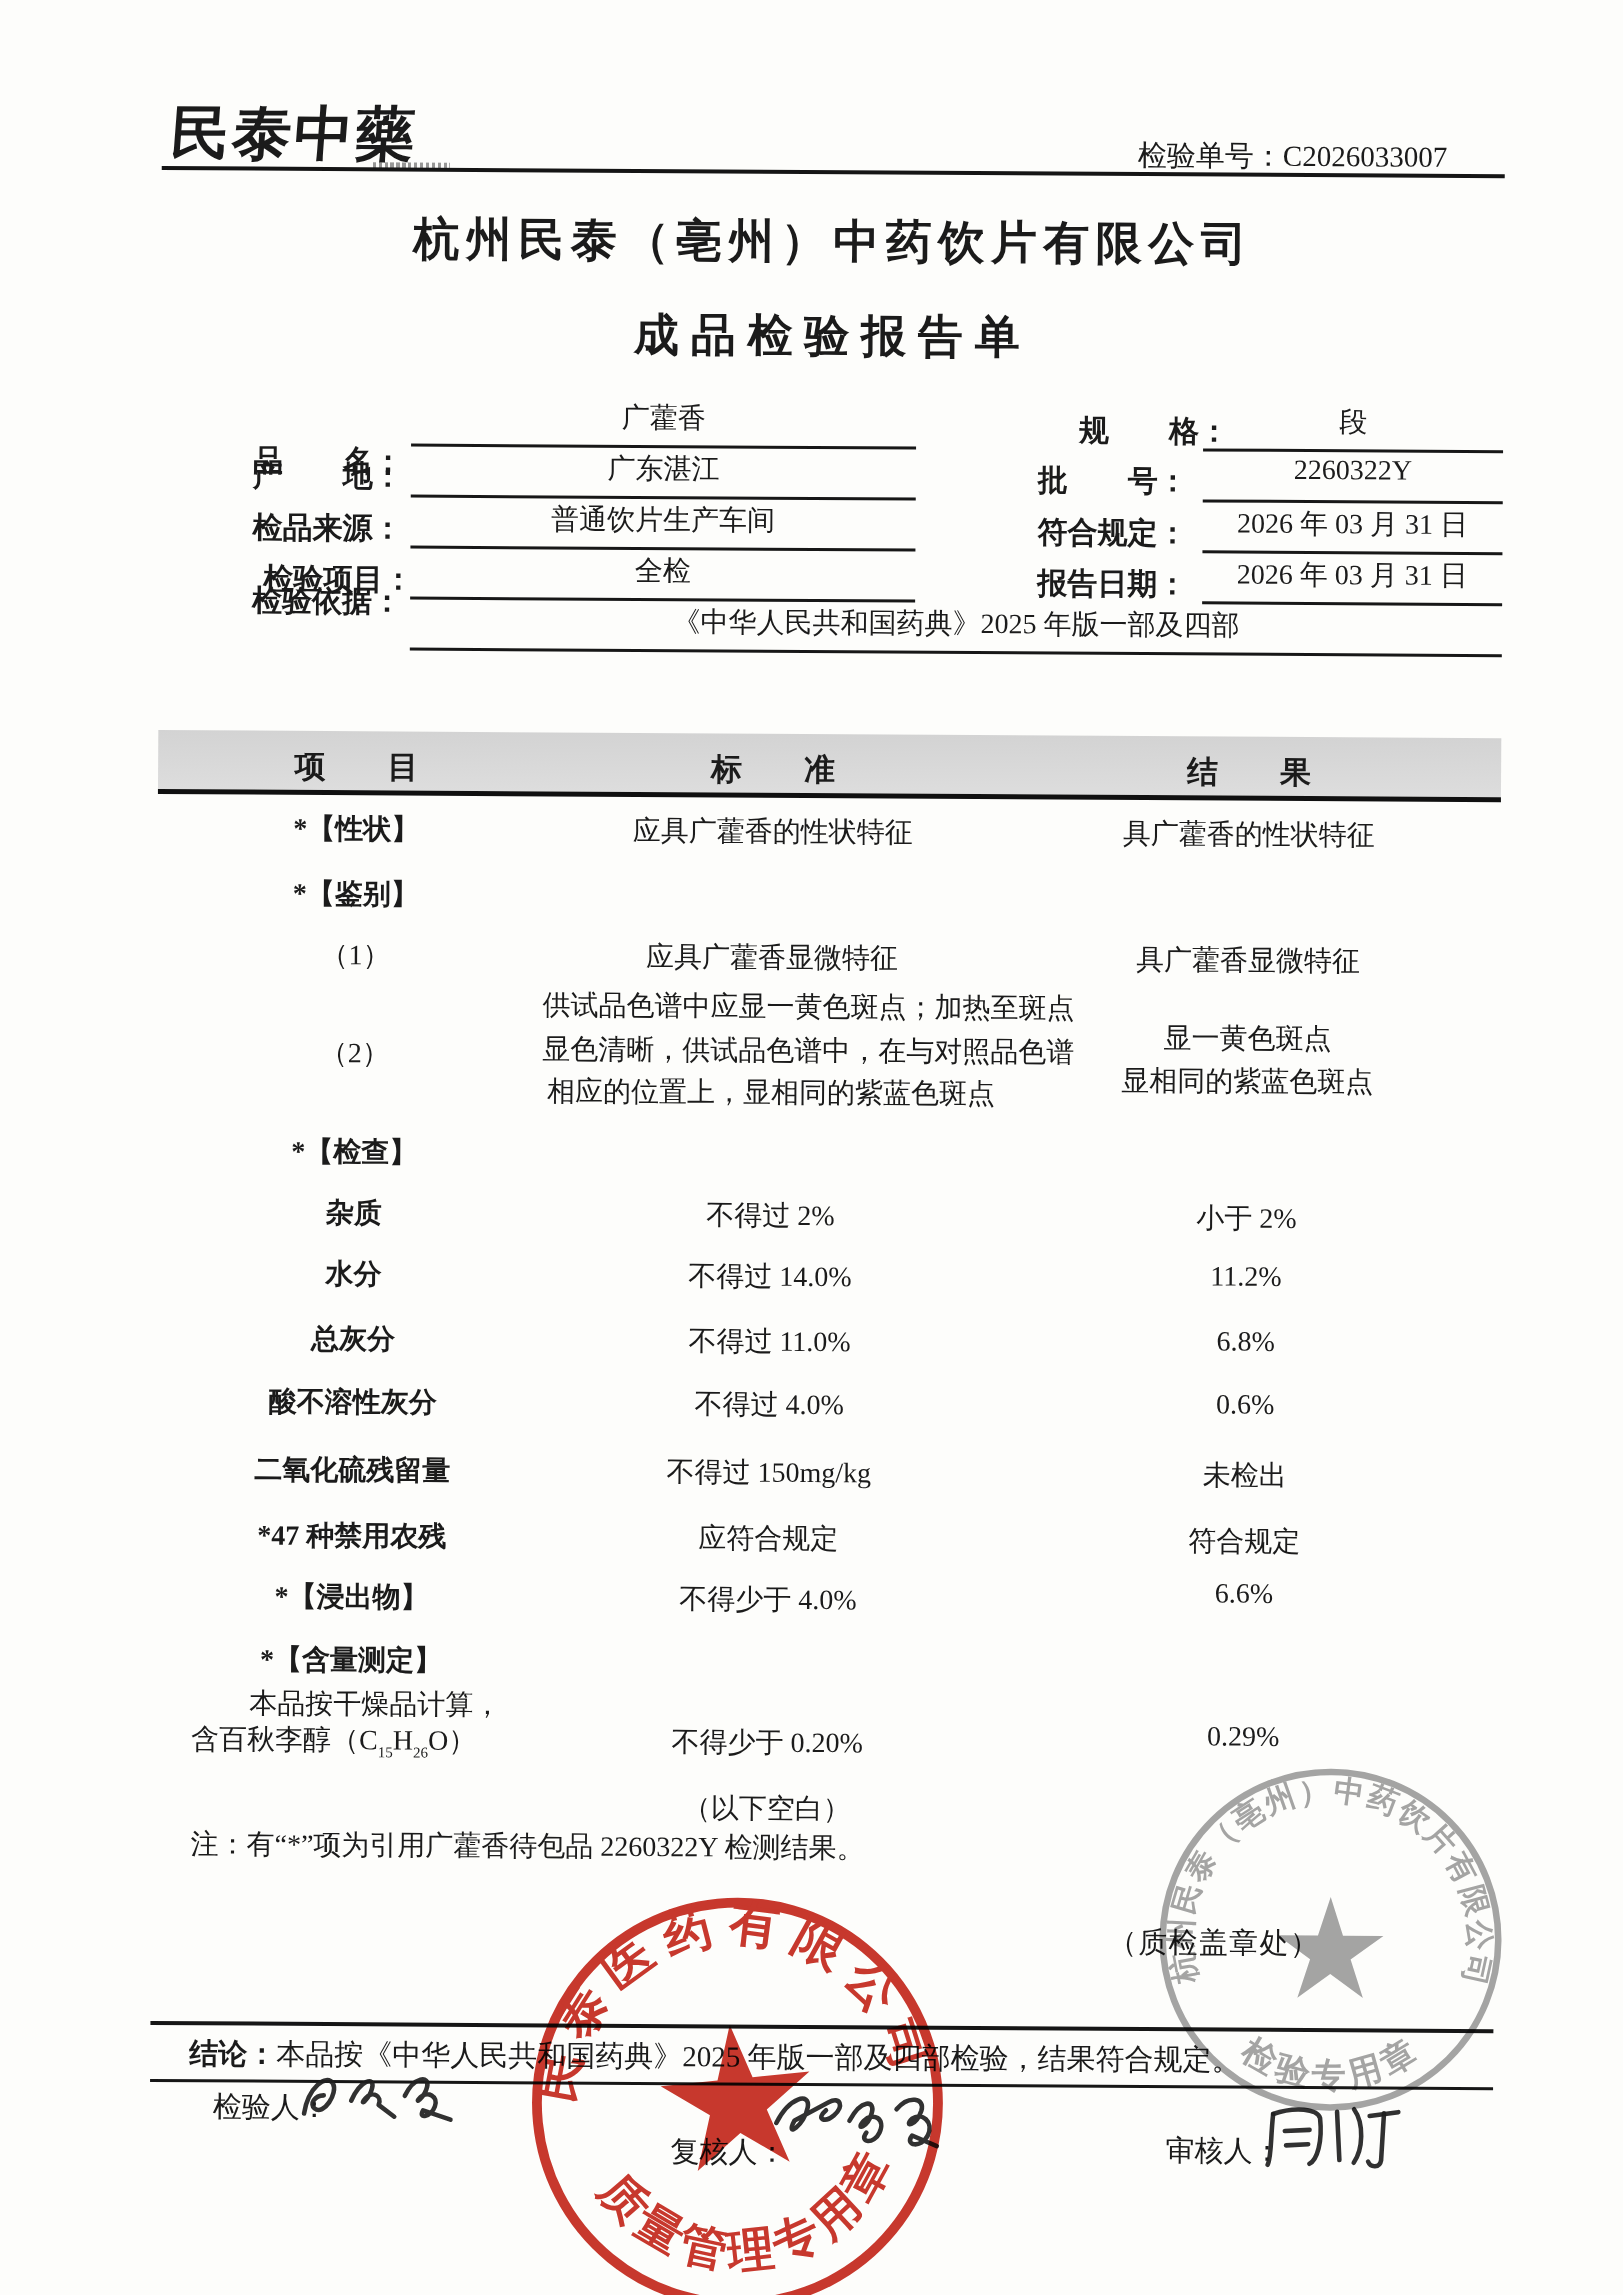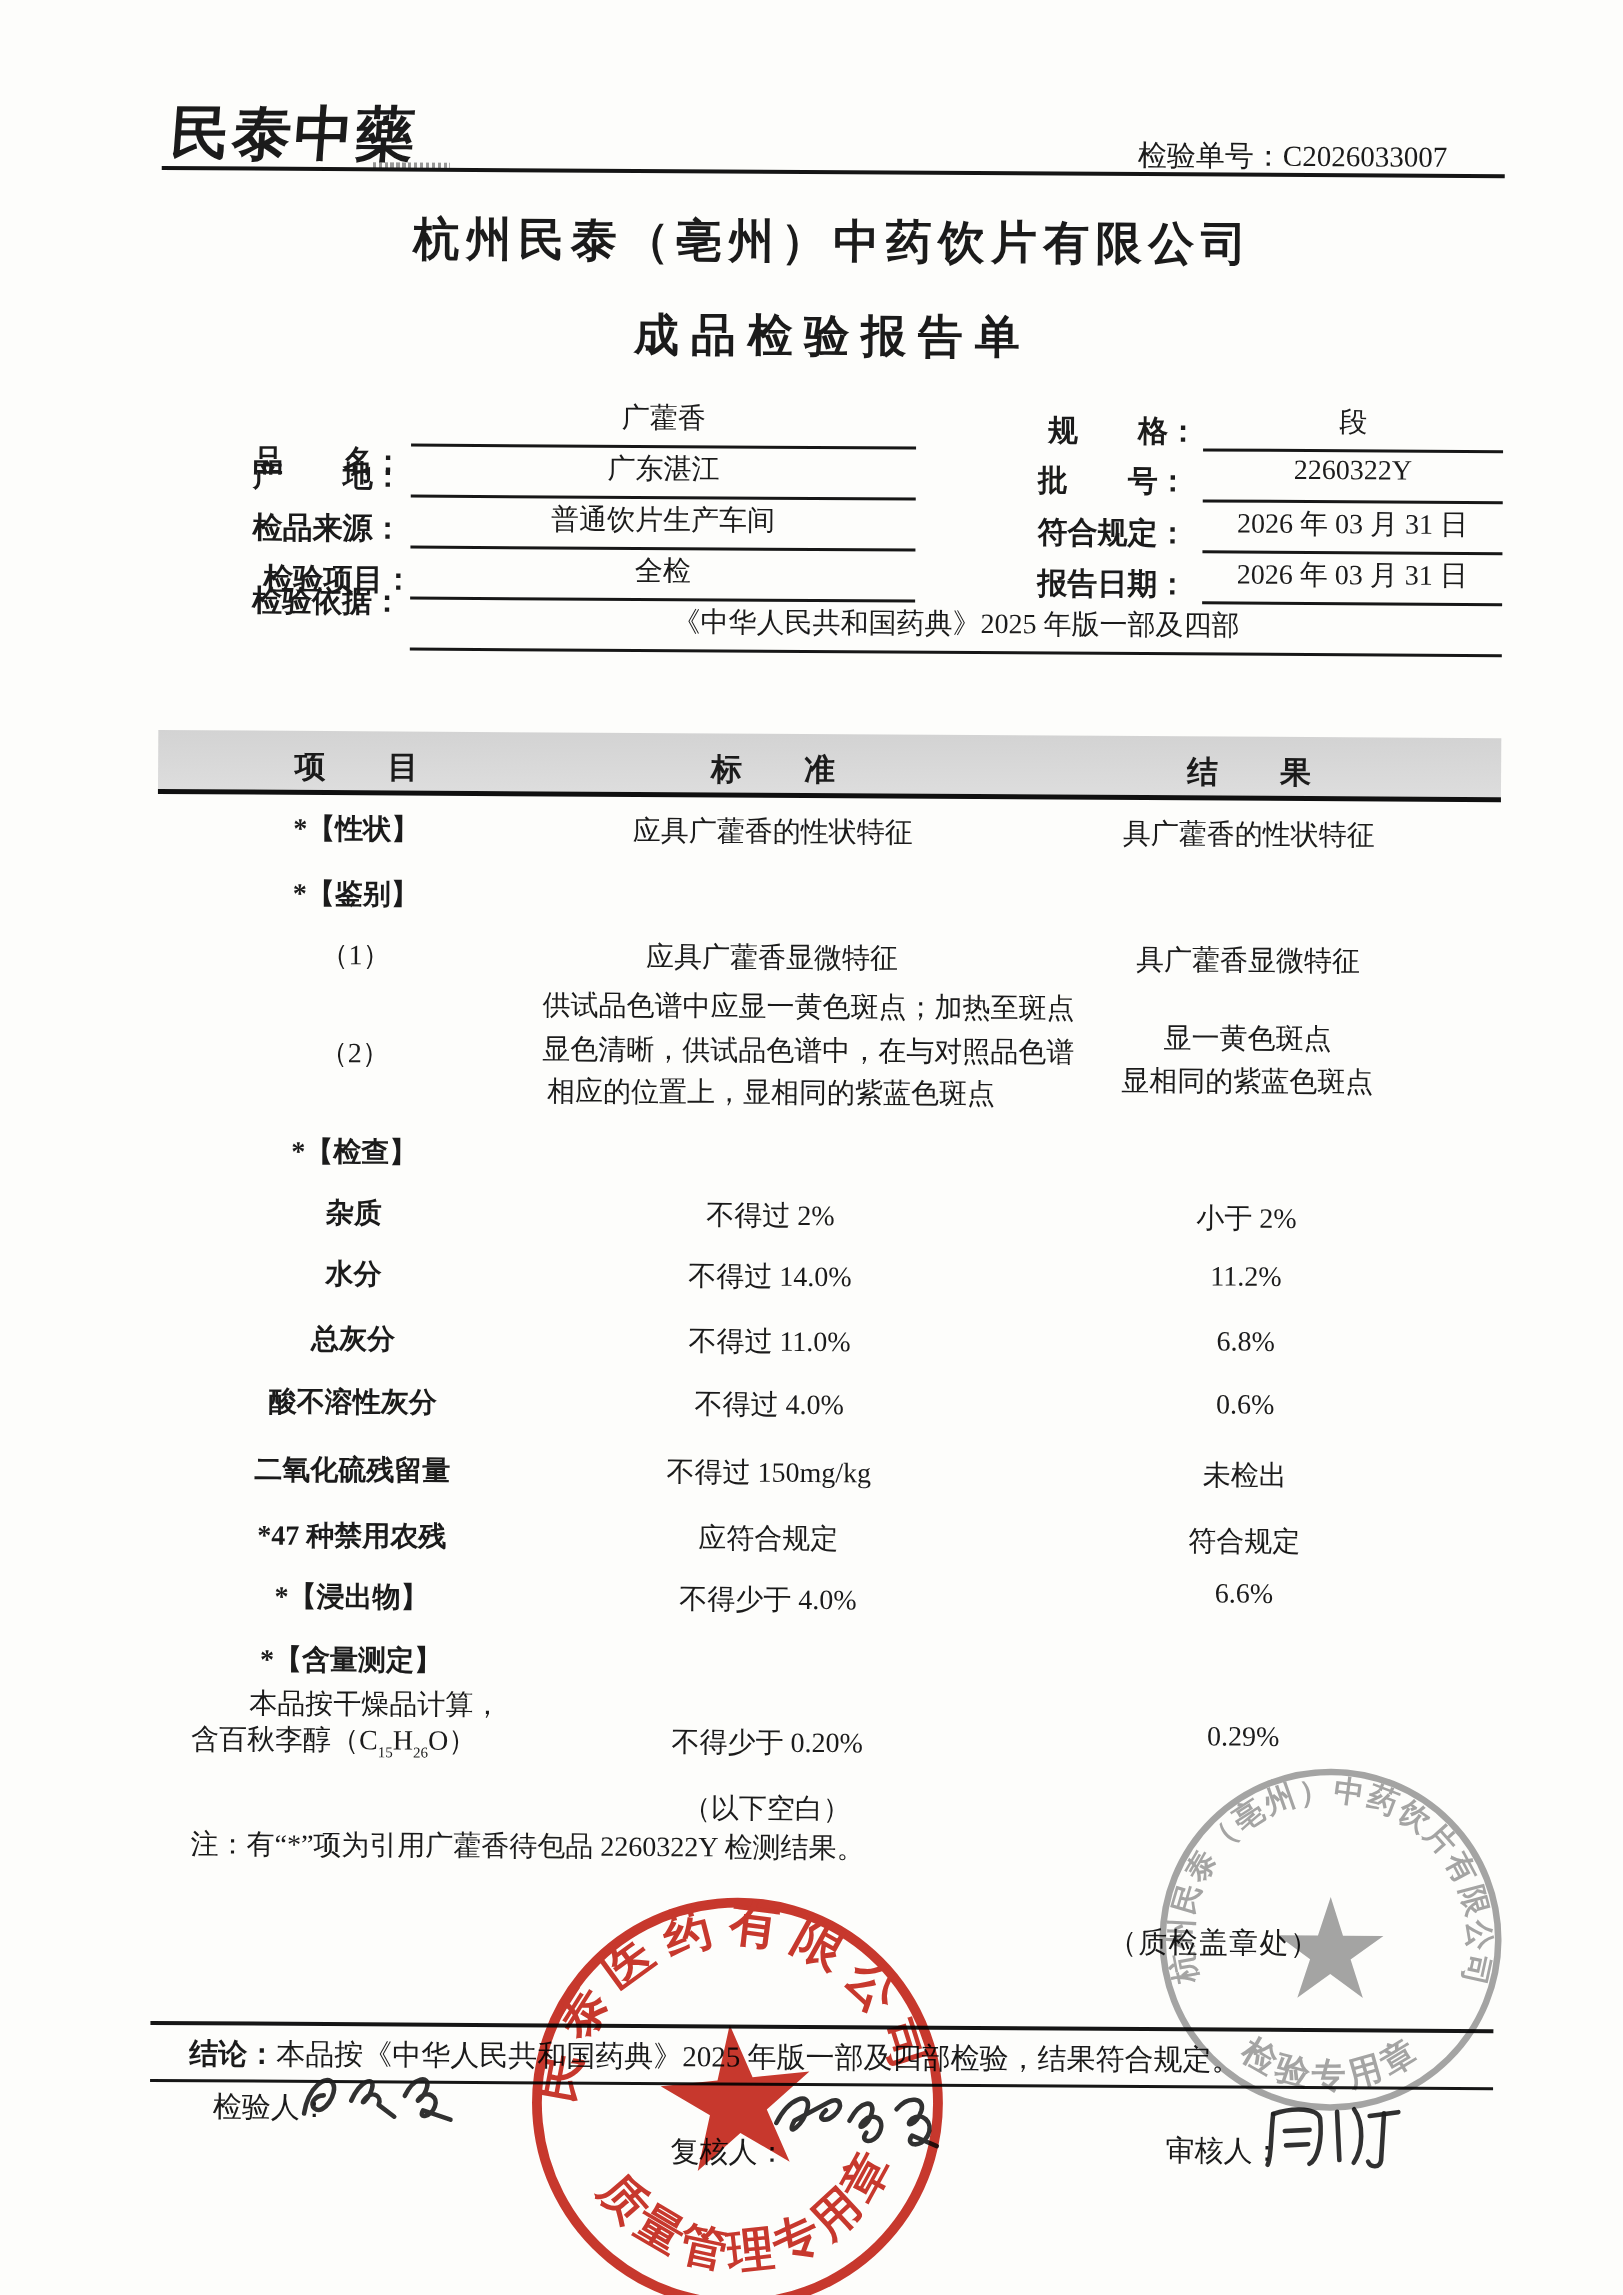--- a/index.html
+++ b/index.html
@@ -55,21 +55,21 @@
   <div class="abs ubox" style="left:407px;top:399px;width:505px;">广藿香</div>
   <div class="abs ilbl" style="left:249px;top:459px;">产　　地：</div>
   <div class="abs ubox" style="left:407px;top:450px;width:505px;">广东湛江</div>
   <div class="abs ilbl" style="left:249px;top:511px;">检品来源：</div>
   <div class="abs ubox" style="left:407px;top:501px;width:505px;">普通饮片生产车间</div>
   <div class="abs ilbl" style="left:260px;top:562px;">检验项目：</div>
   <div class="abs ubox" style="left:407px;top:552px;width:505px;">全检</div>
   <div class="abs ilbl" style="left:249px;top:584px;">检验依据：</div>
   <div class="abs ubox" style="left:407px;top:603px;width:1092px;">《中华人民共和国药典》2025 年版一部及四部</div>
 
-  <div class="abs ilbl" style="left:1044px;top:409px;">规　　格：</div>
+  <div class="abs ilbl" style="left:1075px;top:409px;">规　　格：</div>
   <div class="abs ubox" style="left:1199px;top:399px;width:300px;">段</div>
   <div class="abs ilbl" style="left:1034px;top:459px;text-align:center;">批　　号：</div>
   <div class="abs ubox" style="left:1199px;top:450px;width:300px;">2260322Y</div>
   <div class="abs ilbl" style="left:1034px;top:511px;">符合规定：</div>
   <div class="abs ubox" style="left:1199px;top:501px;width:300px;">2026 年 03 月 31 日</div>
   <div class="abs ilbl" style="left:1034px;top:562px;">报告日期：</div>
   <div class="abs ubox" style="left:1199px;top:552px;width:300px;">2026 年 03 月 31 日</div>
 
   <div class="abs thead-band"></div>
   <div class="abs th" style="left:171px;top:749px;width:367px;">项　　目</div>

